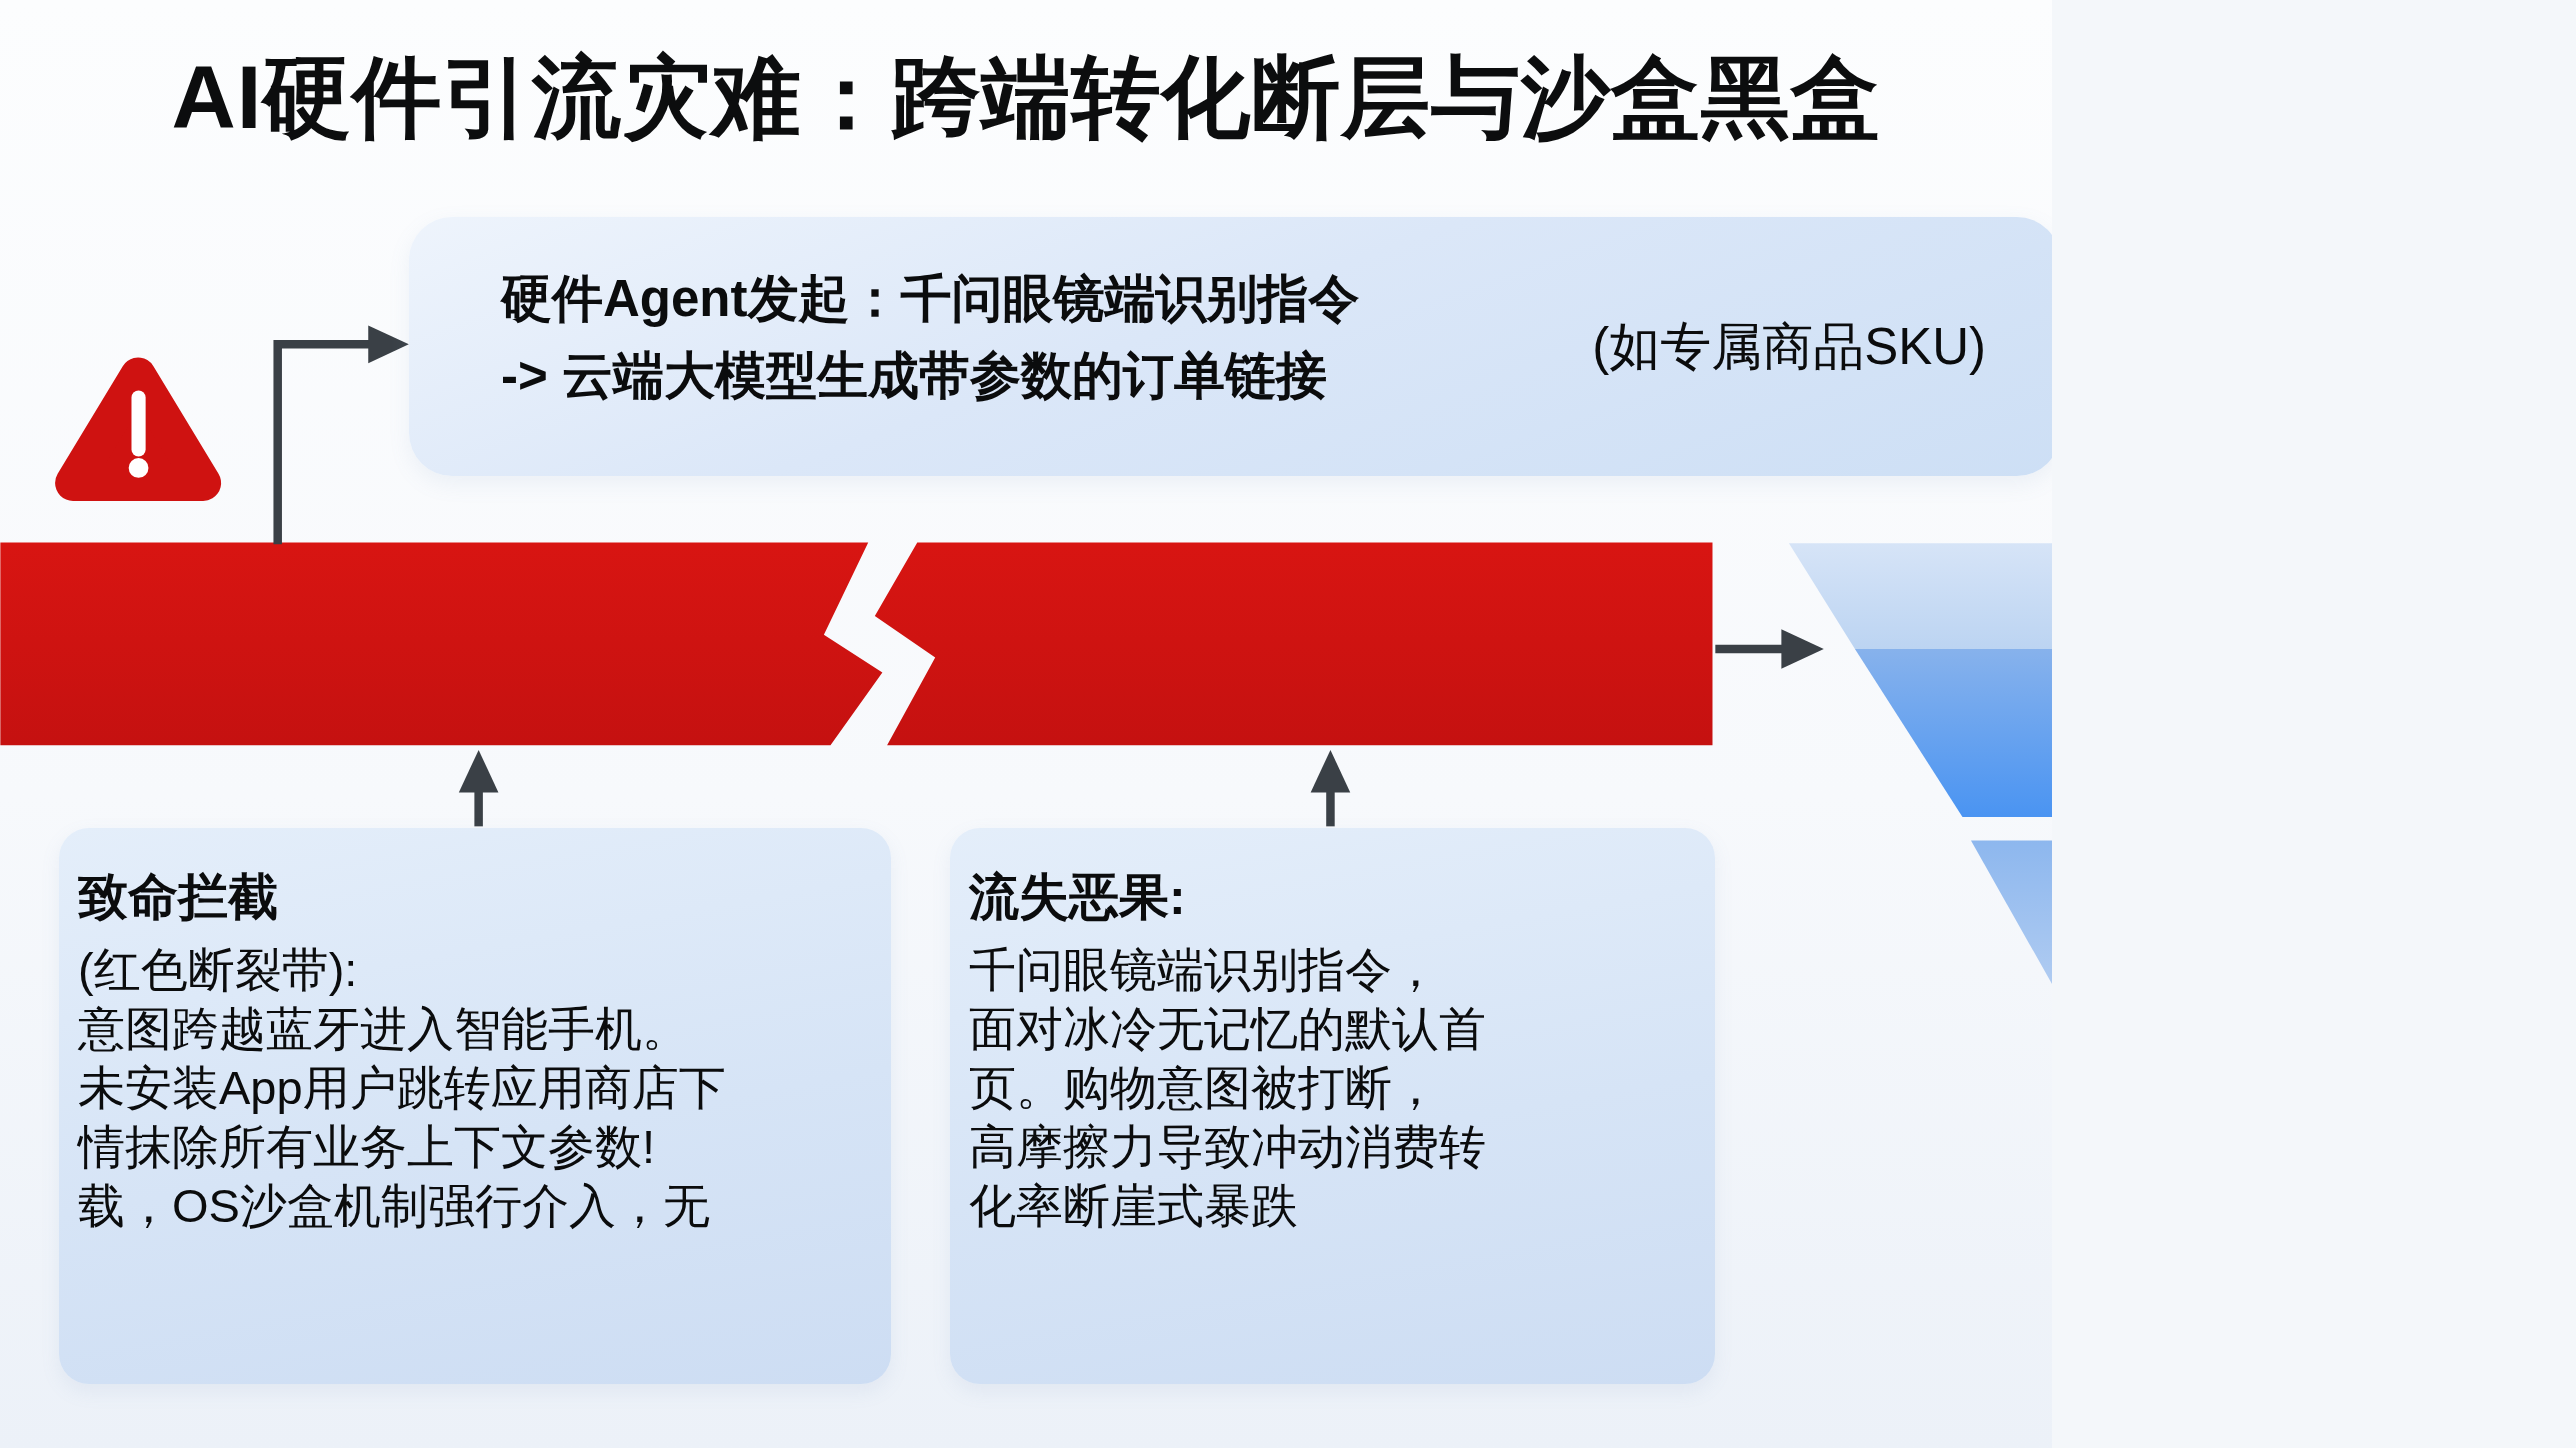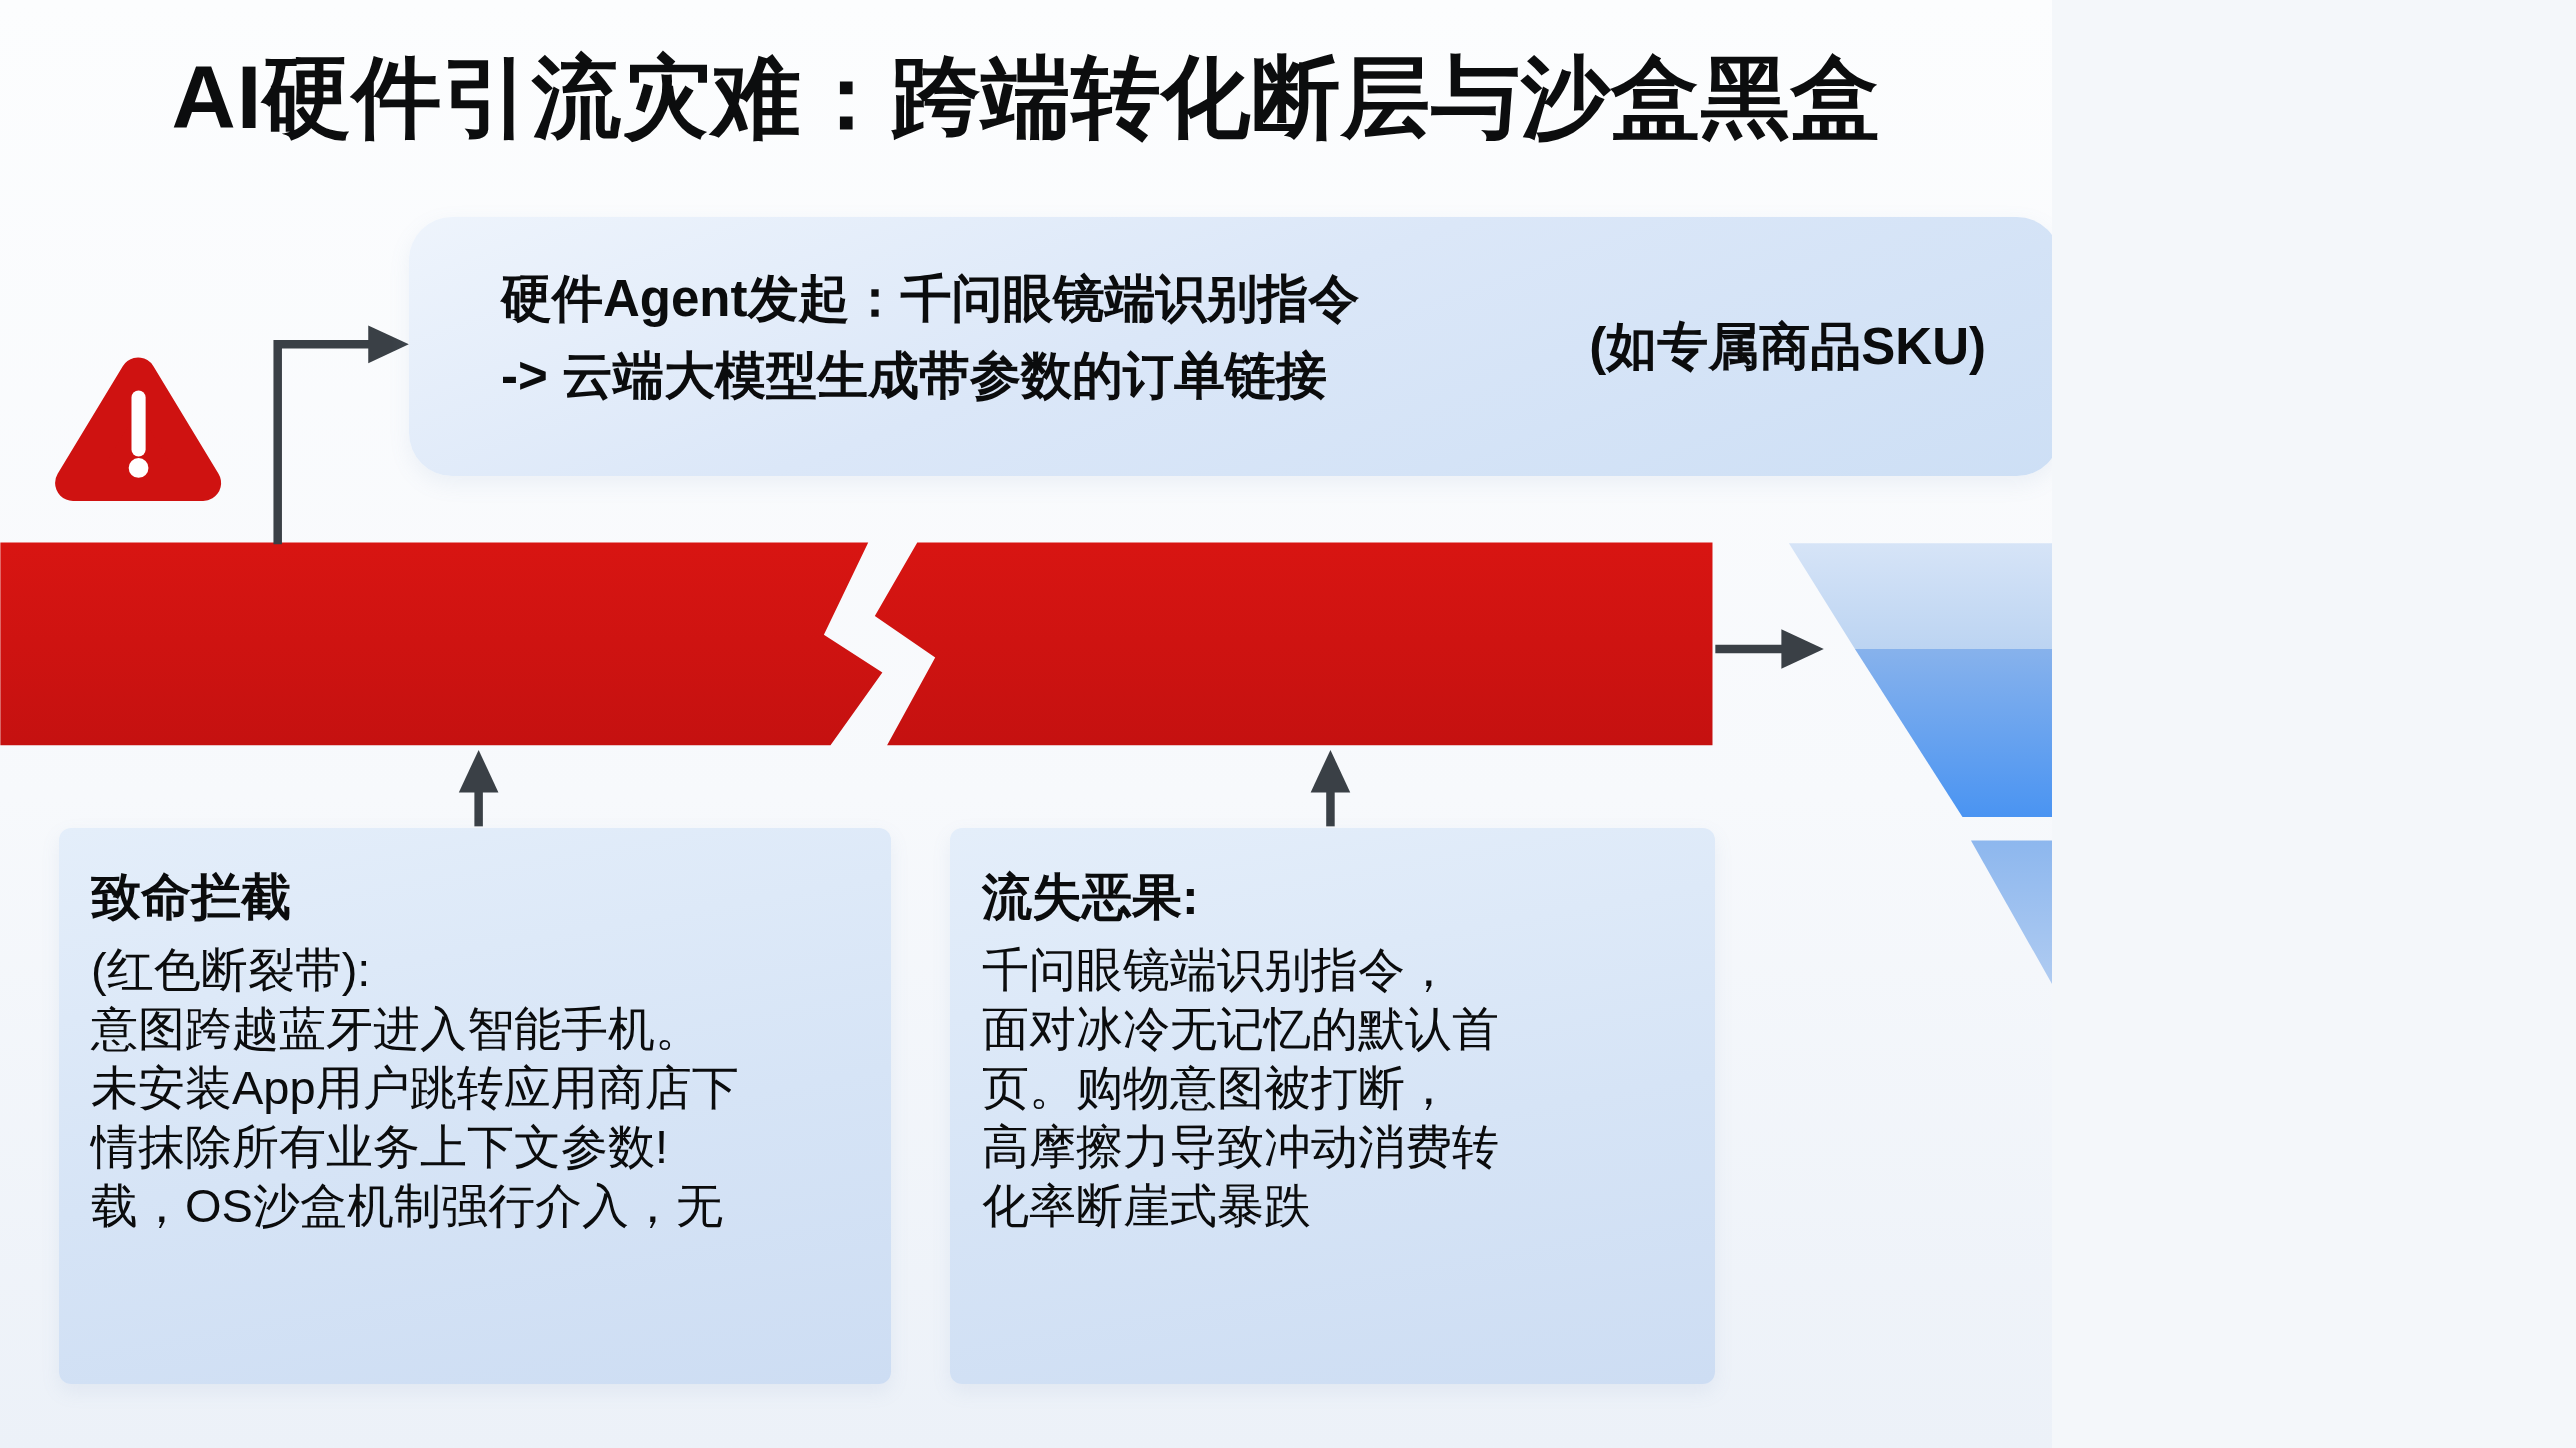--- a/index.html
+++ b/index.html
@@ -28,29 +28,29 @@
     box-sizing:border-box;
     padding:43px 0 0 60px;
   }
   .flow-line{
     font-size:51px;font-weight:600;line-height:77px;color:#0b0c0d;
     white-space:nowrap;
     margin-left:32px;
   }
   .flow-aside{
     position:absolute;right:74px;top:50%;transform:translateY(-50%);
-    font-size:51px;font-weight:700;color:#0b0c0d;white-space:nowrap;
+    font-size:51px;font-weight:400;color:#0b0c0d;white-space:nowrap;
   }
   .note-box{
     position:absolute;top:828px;height:556px;
-    border-radius:12px;
+    border-radius:30px;
     background:linear-gradient(170deg,#e4eefa 0%,#d6e4f6 55%,#cdddf3 100%);
     box-shadow:0 7.5px 19px rgba(120,150,190,0.10);
     box-sizing:border-box;
-    padding:42px 28px 0 32px;
+    padding:42px 28px 0 19px;
     color:#0b0c0d;
   }
   #interception-box{left:59px;width:832px;}
   #loss-box{left:950px;width:765px;}
   .note-heading{font-size:50px;font-weight:800;line-height:55px;margin-bottom:15px;white-space:nowrap;}
   .note-line{font-size:47px;font-weight:500;line-height:59px;white-space:nowrap;}
 </style>
 </head>
 <body>
 

